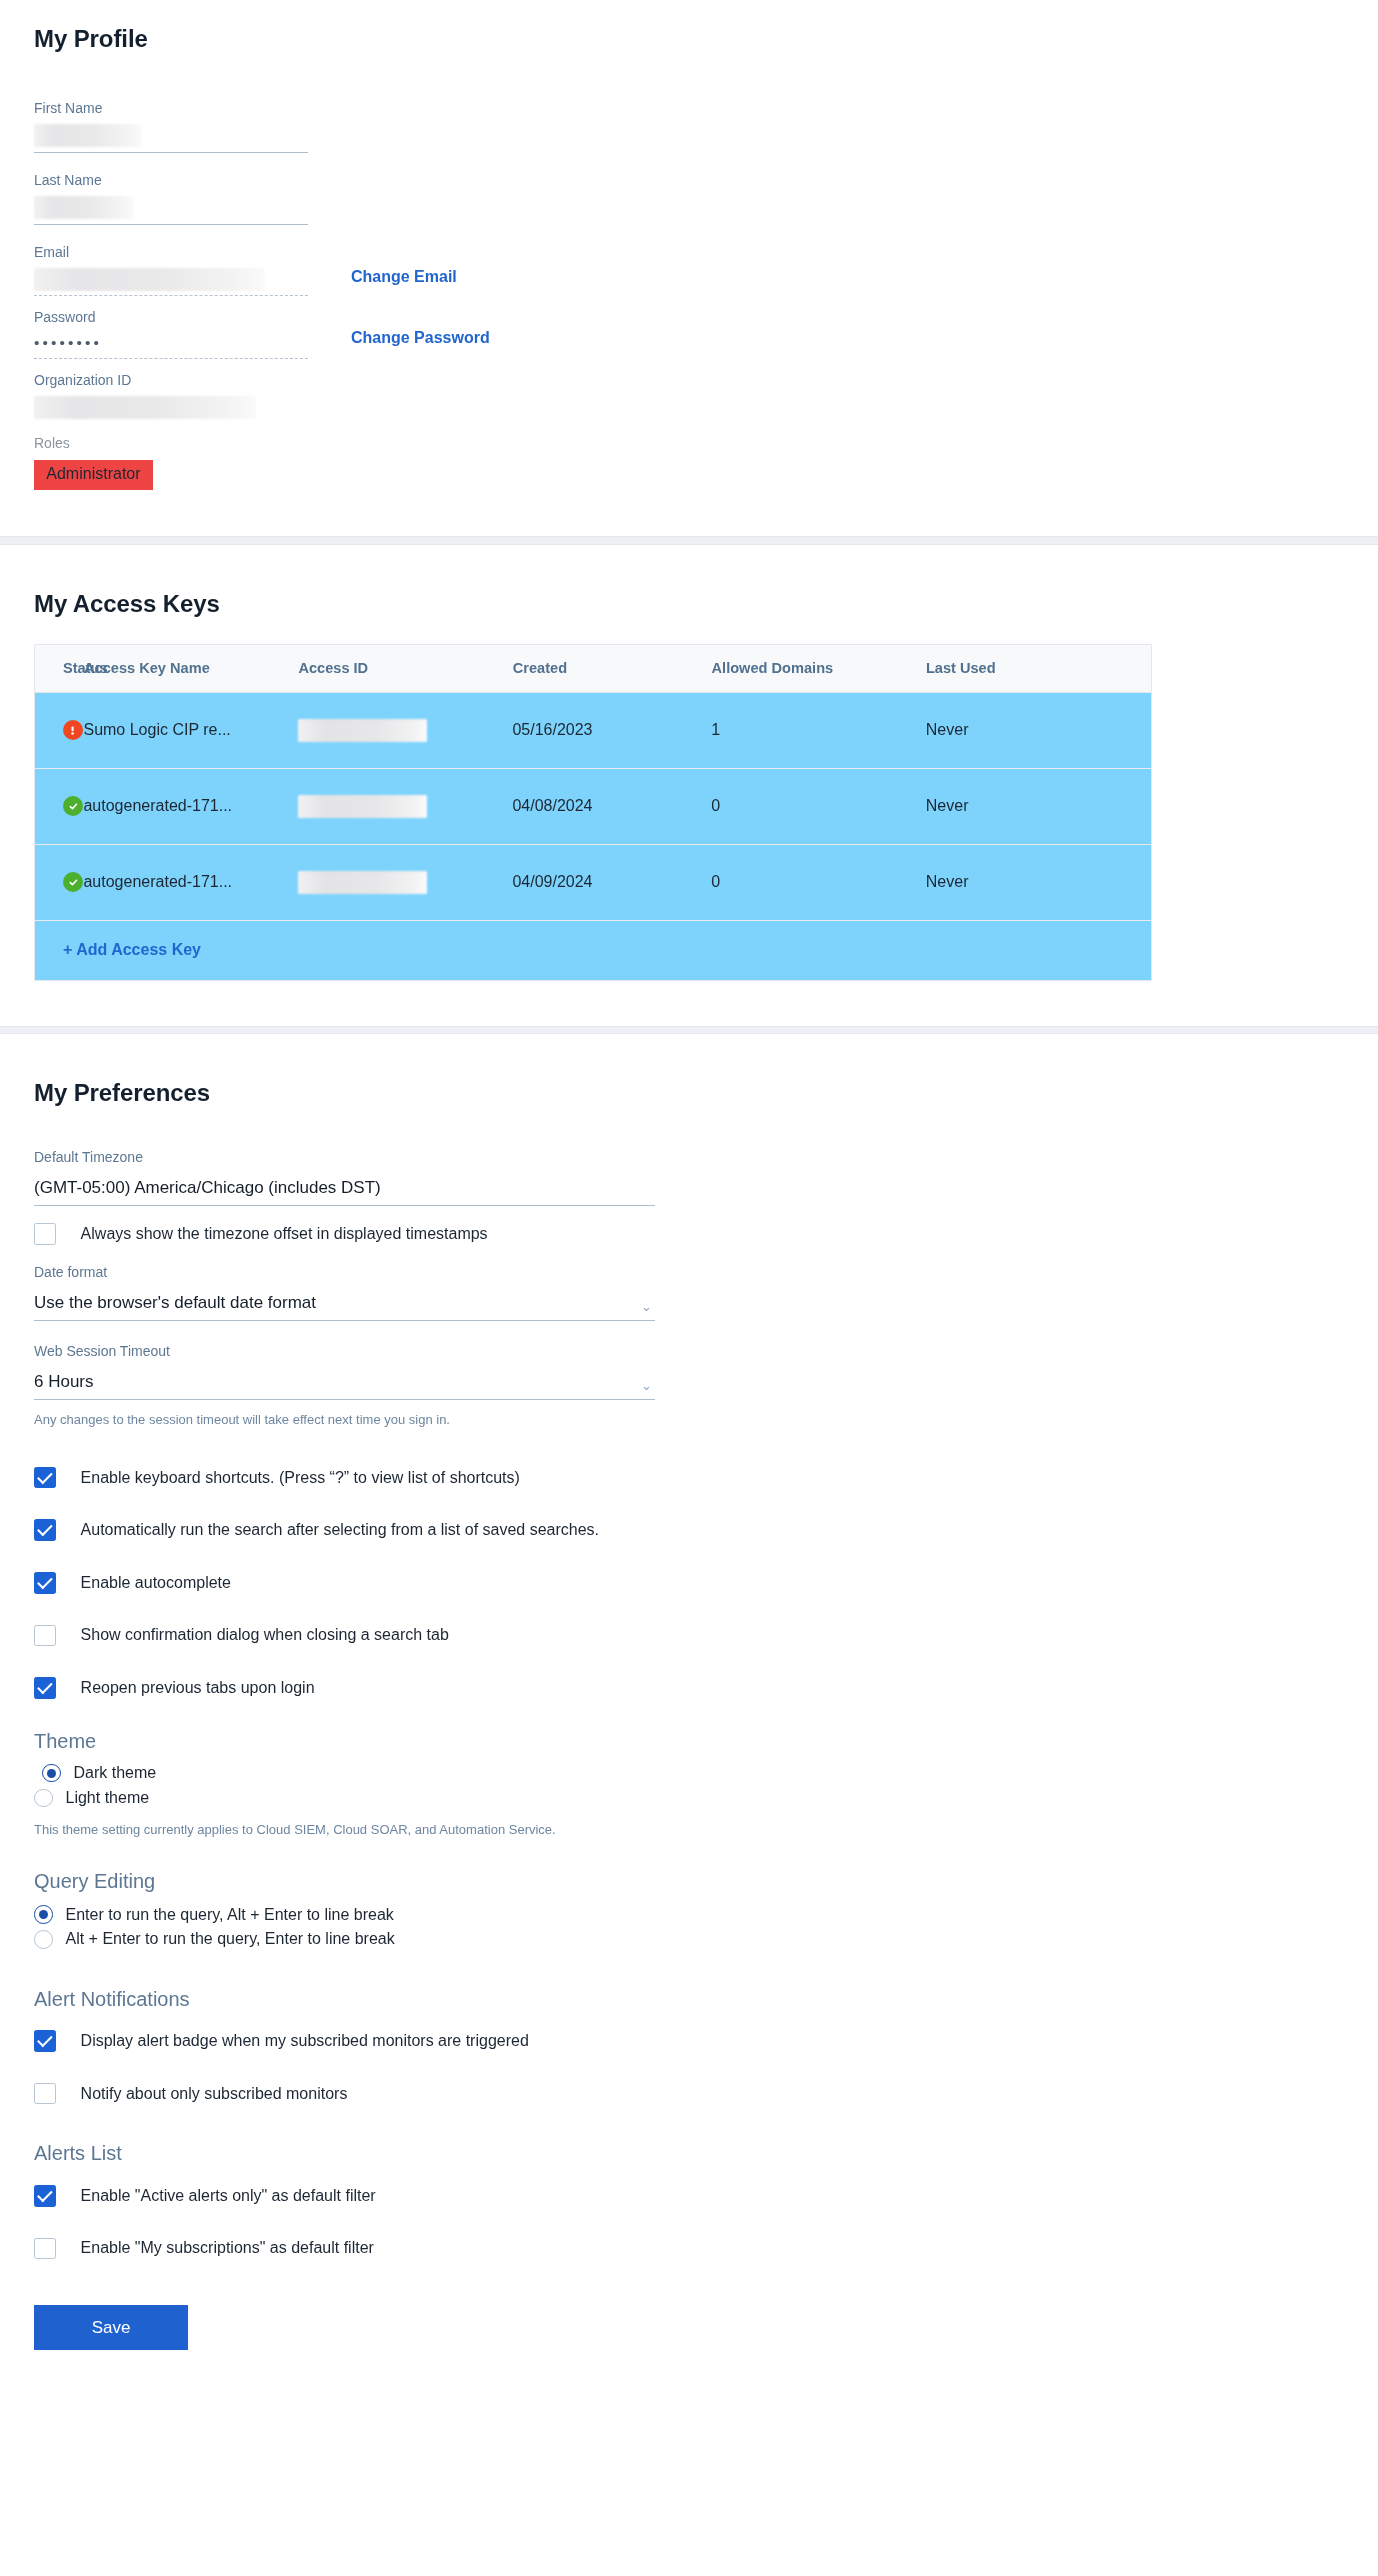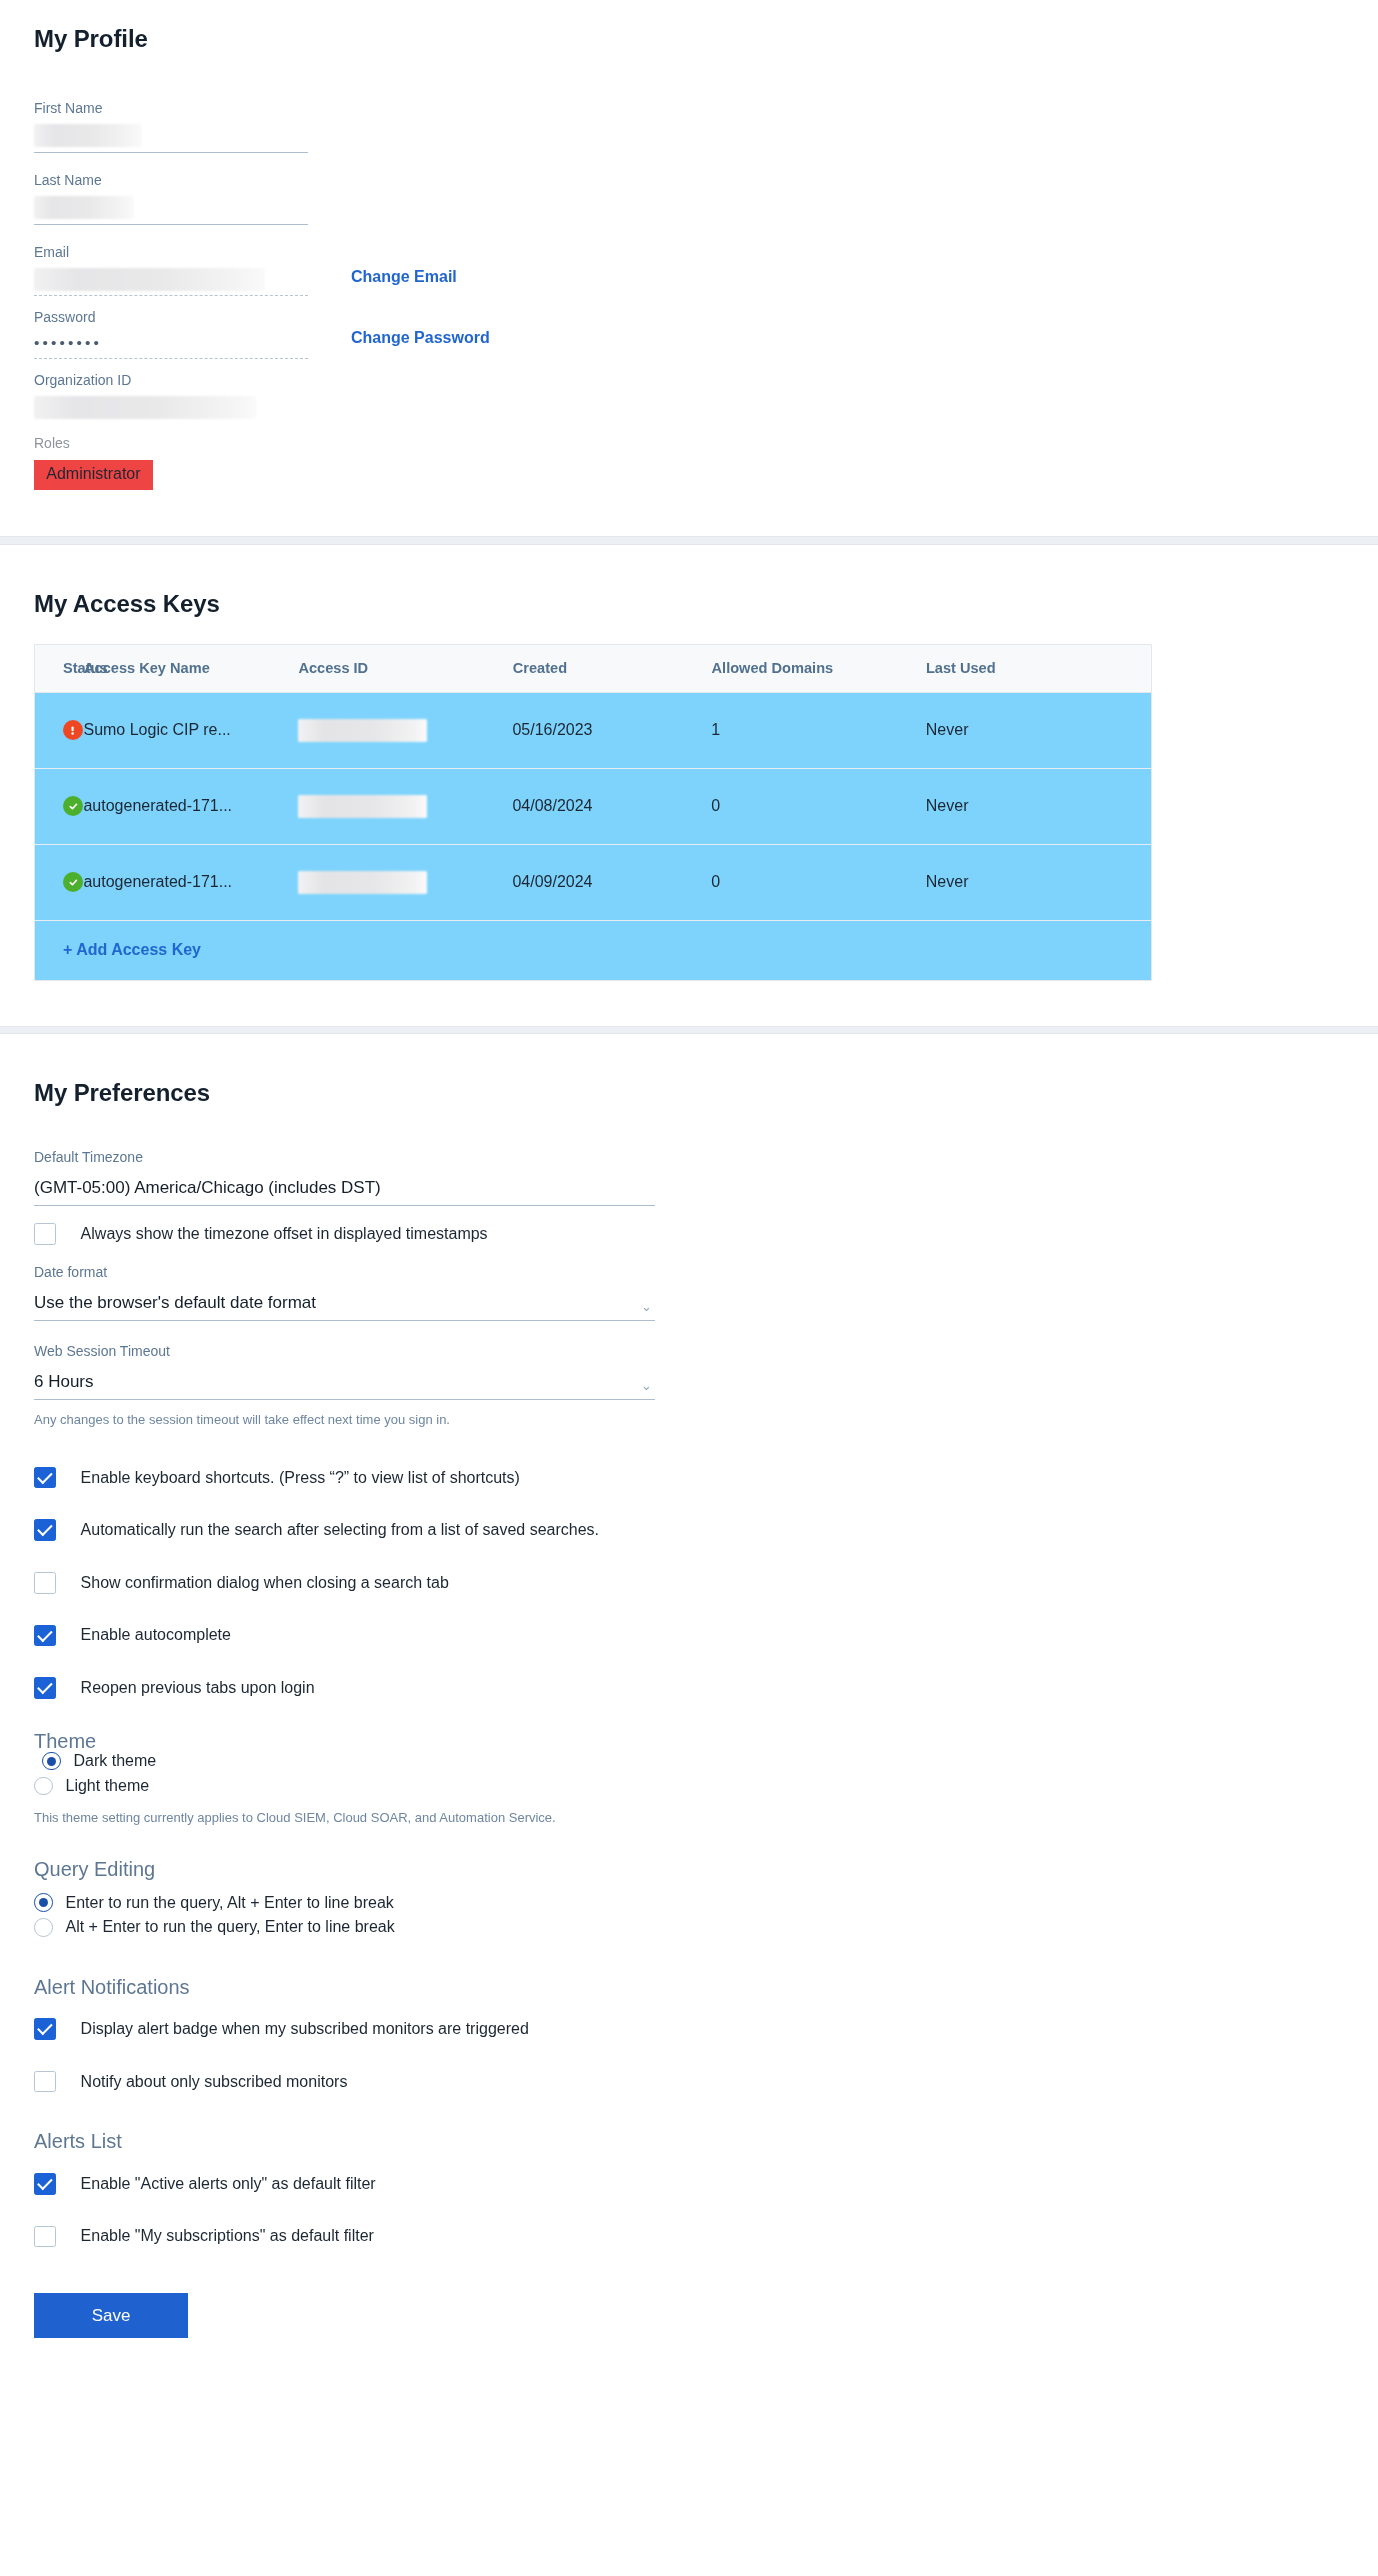--- a/index.html
+++ b/index.html
@@ -352,37 +352,37 @@
     <div style="margin-top:40px;">
       <div class="cb-row" style="margin-bottom:31px;">
         <span class="cb on"></span>
         <span class="cb-label">Enable keyboard shortcuts. (Press “?” to view list of shortcuts)</span>
       </div>
       <div class="cb-row" style="margin-bottom:31px;">
         <span class="cb on"></span>
         <span class="cb-label">Automatically run the search after selecting from a list of saved searches.</span>
       </div>
       <div class="cb-row" style="margin-bottom:31px;">
+        <span class="cb on"></span>
+        <span class="cb-label">Enable autocomplete</span>
+      </div>
+      <div class="cb-row" style="margin-bottom:31px;">
         <span class="cb off"></span>
         <span class="cb-label">Show confirmation dialog when closing a search tab</span>
       </div>
-      <div class="cb-row" style="margin-bottom:31px;">
-        <span class="cb on"></span>
-        <span class="cb-label">Enable autocomplete</span>
-      </div>
       <div class="cb-row">
         <span class="cb on"></span>
         <span class="cb-label">Reopen previous tabs upon login</span>
       </div>
     </div>
 
     
     <div style="margin-top:32px;">
       <div class="group-label">Theme</div>
-      <div class="rd-row" style="margin-top:1px;padding-left:8px;">
+      <div class="rd-row" style="margin-top:13px;padding-left:8px;">
         <span class="rd on"></span>
         <span class="rd-label">Dark theme</span>
       </div>
       <div class="rd-row" style="margin-top:6.2px;">
         <span class="rd off"></span>
         <span class="rd-label">Light theme</span>
       </div>
       <div class="hint" style="margin-top:15.4px;">This theme setting currently applies to Cloud SIEM, Cloud SOAR, and Automation Service.</div>
     </div>
 

